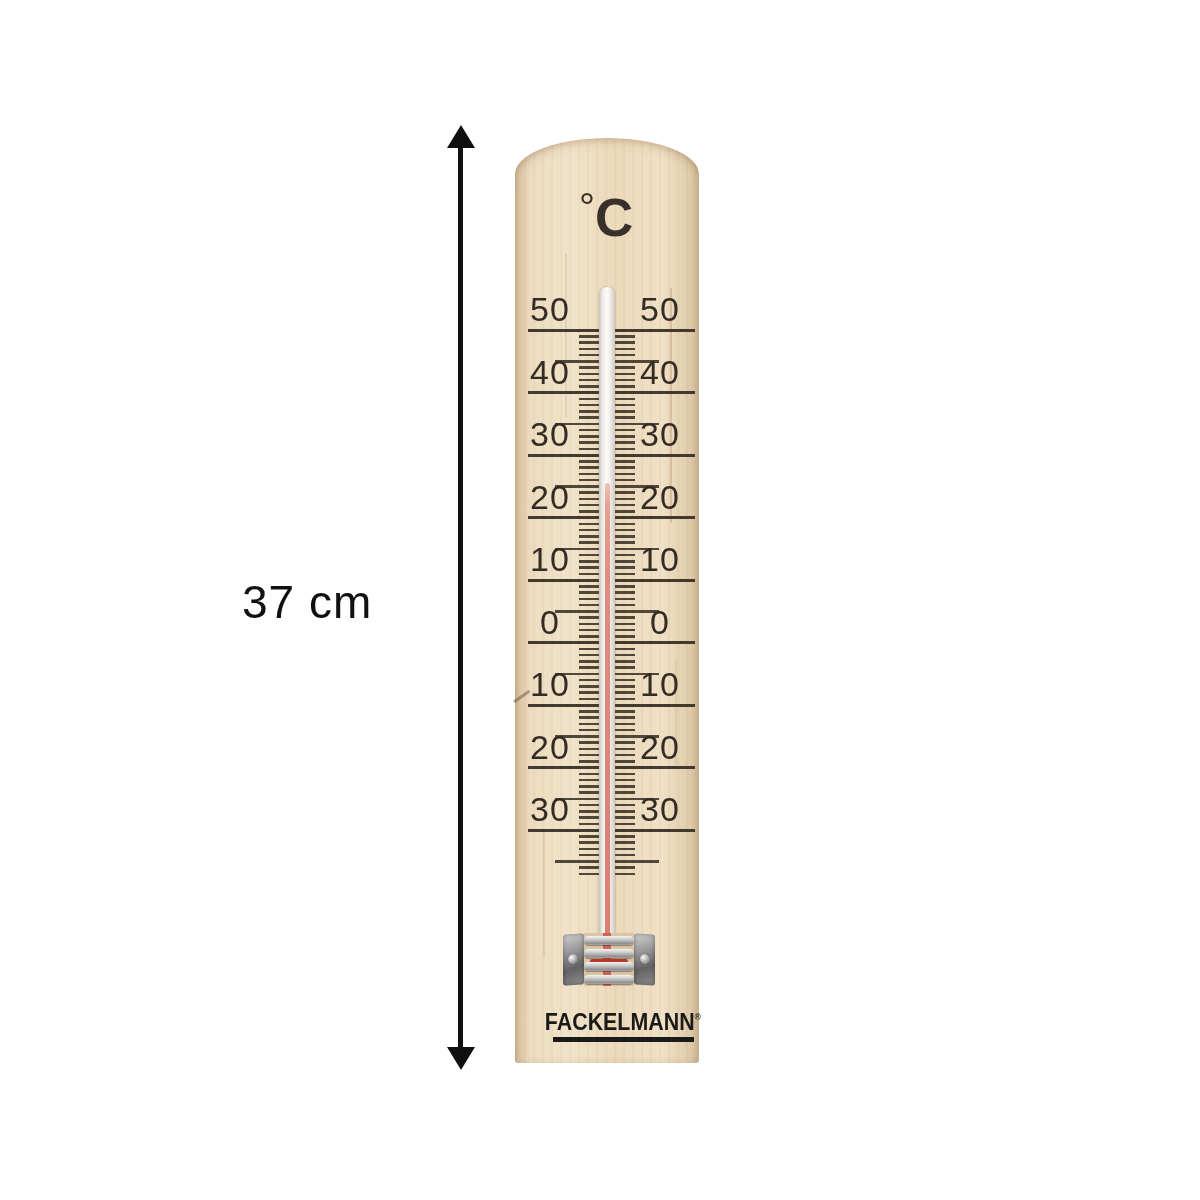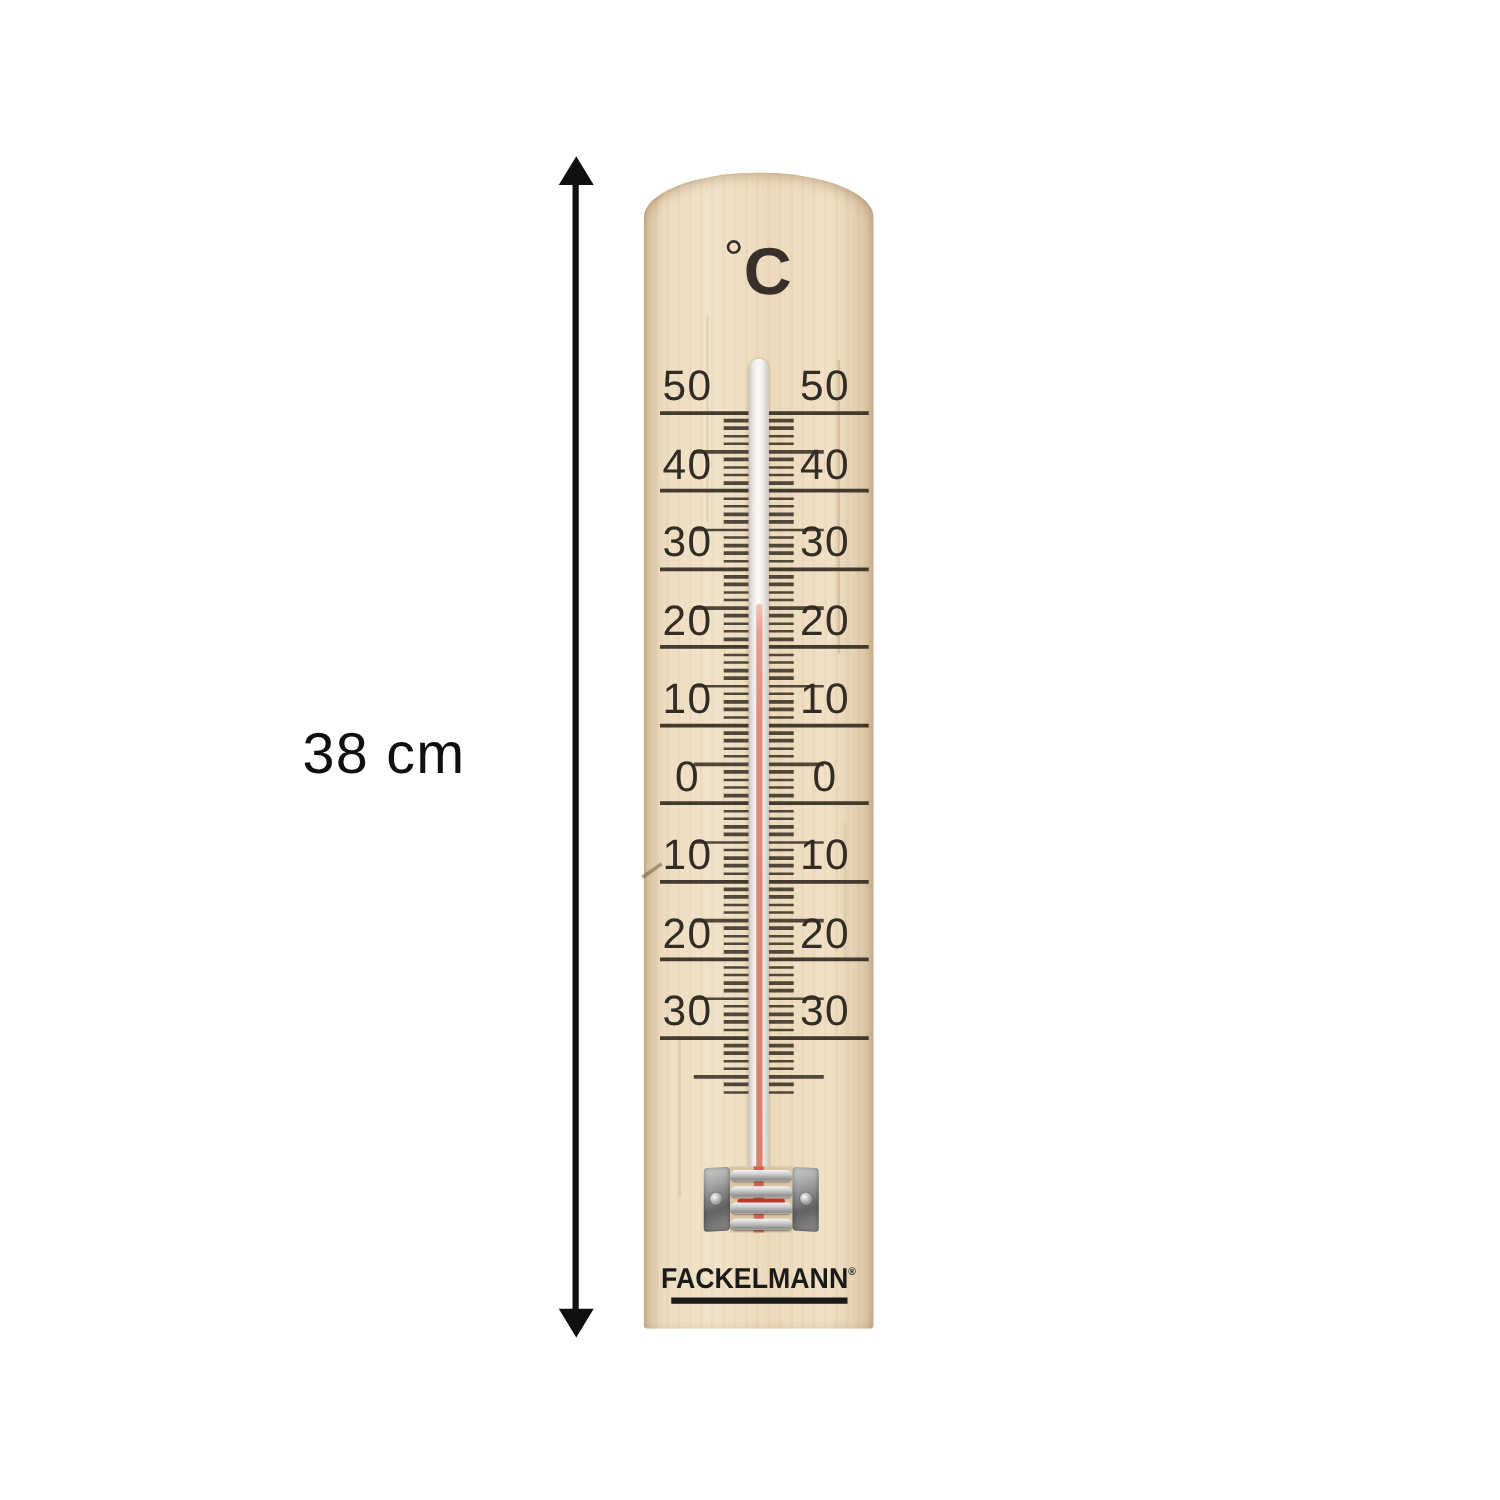--- a/index.html
+++ b/index.html
@@ -84,32 +84,32 @@
   .bulb-stripe{position:absolute;left:19px;top:0;width:8px;height:53px;background:#cf6456;}
   .band{
     position:absolute;left:0;width:50px;height:9px;border-radius:4.5px;
     background:linear-gradient(180deg,#f5f5f5,#c3c3c3 45%,#8e8e8e 85%,#ababab);
     box-shadow:0 1px 1px rgba(0,0,0,.35);
   }
   .band.b1{top:3px;}.band.b2{top:16px;}.band.b3{top:29px;}.band.b4{top:42px;}
   .bulb-window{position:absolute;left:6px;top:25.5px;width:38px;height:4px;border-radius:2px;background:#b8392c;}
 
   
-  .brand{position:absolute;left:0;top:868px;width:184px;text-align:center;color:#1a1a18;}
+  .brand{position:absolute;left:0;top:868px;width:184px;text-align:center;color:#1a1a18;padding-left:16px;}
   .brand-text{
     display:inline-block;font-weight:bold;font-size:23px;line-height:23px;
     letter-spacing:0;transform:scaleX(0.93);transform-origin:center;white-space:nowrap;
   }
   .brand-reg{font-size:9px;vertical-align:10px;}
   .brand-underline{width:141px;height:4.5px;background:#1a1a18;margin:3px auto 0;}
 </style>
 </head>
 <body>
 
-<div class="dim-label">38 cm</div>
+<div class="dim-label">37 cm</div>
 <div class="dim-line"></div>
 <div class="dim-head top"></div>
 <div class="dim-head bottom"></div>
 
 <div class="plank">
   <div class="grain g1"></div>
   <div class="grain g2"></div>
   <div class="grain g3"></div>
   <div class="grain g4"></div>
   <div class="speck"></div>

